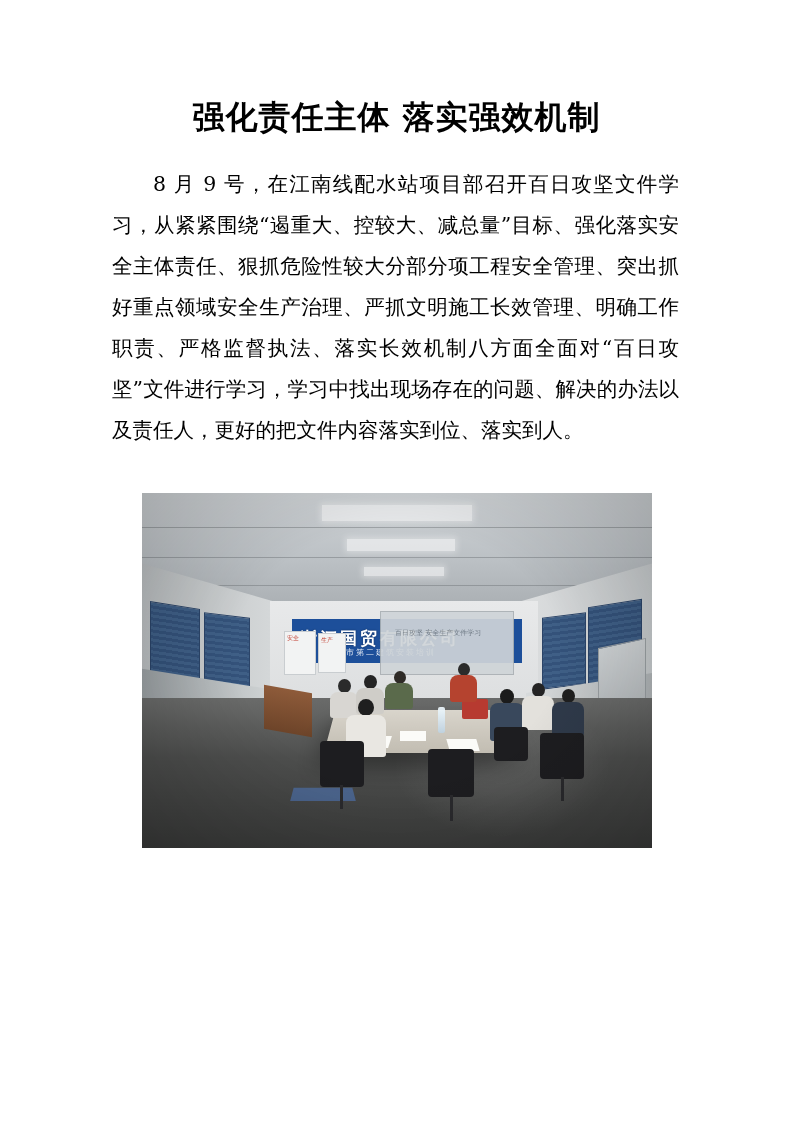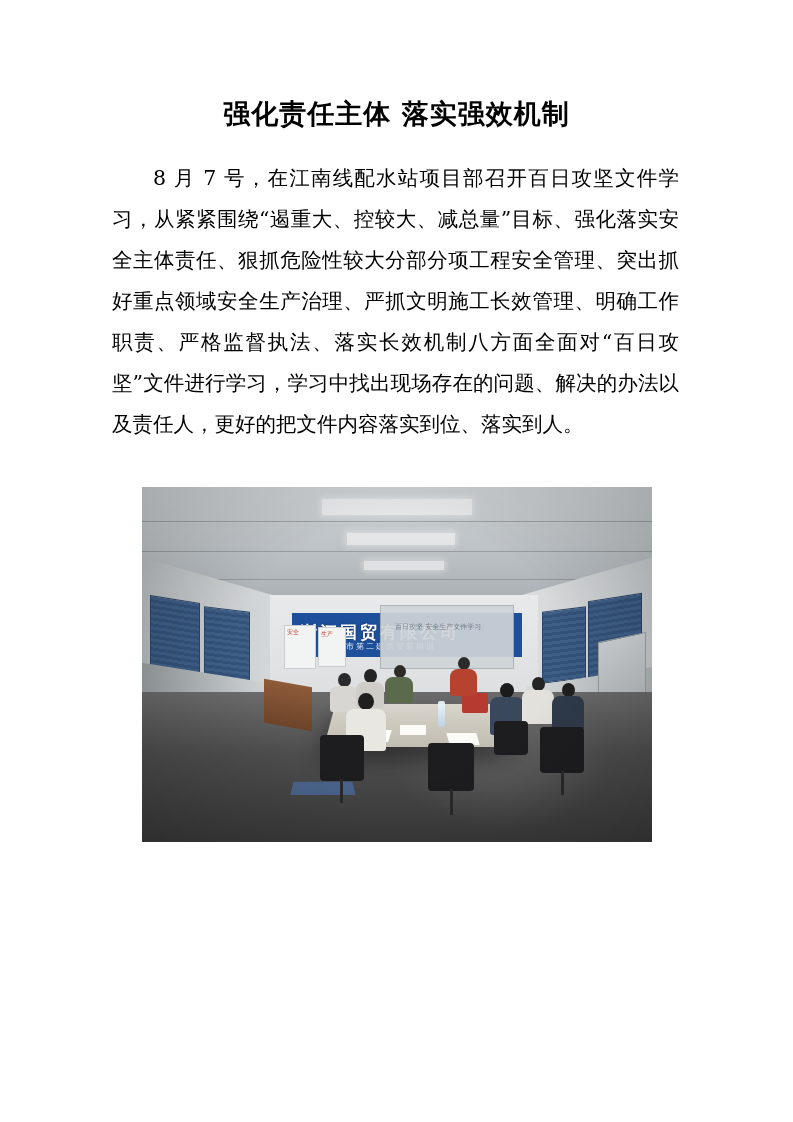--- a/index.html
+++ b/index.html
@@ -18,21 +18,21 @@
     position: relative;
     width: 793px;
     height: 1122px;
     box-sizing: border-box;
     padding: 0;
   }
   .doc-title {
     margin: 0;
     padding-top: 98px;
     text-align: center;
-    font-size: 27px;
+    font-size: 32px;
     font-weight: bold;
     letter-spacing: 1px;
     font-family: "DejaVu Serif", "Liberation Serif", serif;
     line-height: 1.2;
   }
   .body-text {
     margin: 0;
     padding: 28px 114px 0 112px;
     font-size: 20.5px;
     line-height: 41px;
@@ -182,21 +182,21 @@
     pointer-events: none;
   }
 </style>
 </head>
 <body>
 
 <div class="page">
 
   <h1 class="doc-title">强化责任主体  落实强效机制</h1>
 
-  <p class="body-text">8 月 7 号，在江南线配水站项目部召开百日攻坚文件学习，从紧紧围绕“遏重大、控较大、减总量”目标、强化落实安全主体责任、狠抓危险性较大分部分项工程安全管理、突出抓好重点领域安全生产治理、严抓文明施工长效管理、明确工作职责、严格监督执法、落实长效机制八方面全面对“百日攻坚”文件进行学习，学习中找出现场存在的问题、解决的办法以及责任人，更好的把文件内容落实到位、落实到人。</p>
+  <p class="body-text">8 月 9 号，在江南线配水站项目部召开百日攻坚文件学习，从紧紧围绕“遏重大、控较大、减总量”目标、强化落实安全主体责任、狠抓危险性较大分部分项工程安全管理、突出抓好重点领域安全生产治理、严抓文明施工长效管理、明确工作职责、严格监督执法、落实长效机制八方面全面对“百日攻坚”文件进行学习，学习中找出现场存在的问题、解决的办法以及责任人，更好的把文件内容落实到位、落实到人。</p>
 
   <div class="photo-wrap">
     <div class="photo">
 
       <div class="ceiling"></div>
       <div class="ceil-line" style="top:34px;"></div>
       <div class="ceil-line" style="top:64px;"></div>
       <div class="ceil-line" style="top:92px;"></div>
       <div class="ceil-panel" style="left:180px; top:12px; width:150px; height:16px;"></div>
       <div class="ceil-panel" style="left:205px; top:46px; width:108px; height:12px;"></div>

